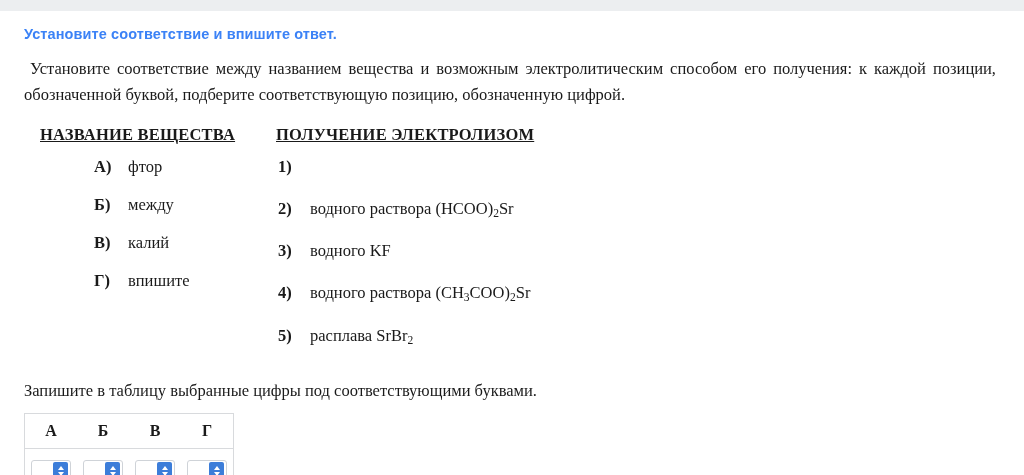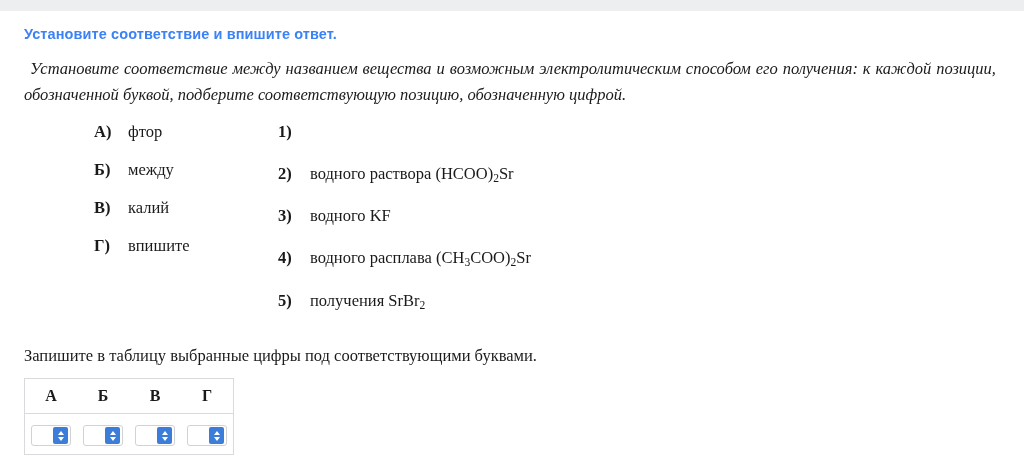--- a/index.html
+++ b/index.html
@@ -33,21 +33,20 @@
     letter-spacing: 0.1px;
   }
   .intro {
     font-size: 16.5px;
     line-height: 1.55;
     text-align: justify;
     margin-top: 14px;
     margin-bottom: 15px;
     padding-right: 4px;
     text-indent: 6px;
-    font-style: italic;
   }
   .columns-head {
     display: flex;
     margin-top: 18px;
     padding-left: 16px;
   }
   .col-head {
     font-family: "Liberation Serif", serif;
     font-weight: bold;
     font-size: 16.5px;
@@ -163,20 +162,24 @@
 <body>
 
 <div class="top-strip"></div>
 
 <div class="page">
 
   <div class="task-title">Установите соответствие и впишите ответ.</div>
 
   <p class="intro">Установите соответствие между названием вещества и возможным электролитическим способом его получения: к каждой позиции, обозначенной буквой, подберите соответствующую позицию, обозначенную цифрой.</p>
 
+  <div class="columns-head">
+    <div class="col-head left">НАЗВАНИЕ ВЕЩЕСТВА</div>
+    <div class="col-head right">ПОЛУЧЕНИЕ ЭЛЕКТРОЛИЗОМ</div>
+  </div>
 
   <div class="lists">
 
     <div class="list-left">
       <div class="item">
         <span class="item-key">А)</span>
         <span class="item-text">фтор</span>
       </div>
       <div class="item">
         <span class="item-key">Б)</span>
@@ -199,25 +202,25 @@
       <div class="item">
         <span class="item-key">2)</span>
         <span class="item-text"><span>водного раствора (HCOO)</span><sub>2</sub><span>Sr</span></span>
       </div>
       <div class="item">
         <span class="item-key">3)</span>
         <span class="item-text"><span>водного KF</span></span>
       </div>
       <div class="item">
         <span class="item-key">4)</span>
-        <span class="item-text"><span>водного расплава (CH</span><sub>3</sub><span>COO)</span><sub>2</sub><span>Sr</span></span>
+        <span class="item-text"><span>водного раствора (CH</span><sub>3</sub><span>COO)</span><sub>2</sub><span>Sr</span></span>
       </div>
       <div class="item">
         <span class="item-key">5)</span>
-        <span class="item-text"><span>получения SrBr</span><sub>2</sub></span>
+        <span class="item-text"><span>расплава SrBr</span><sub>2</sub></span>
       </div>
     </div>
 
   </div>
 
   <div class="note">Запишите в таблицу выбранные цифры под соответствующими буквами.</div>
 
   <table class="answer-table">
     <tbody>
         <tr>

